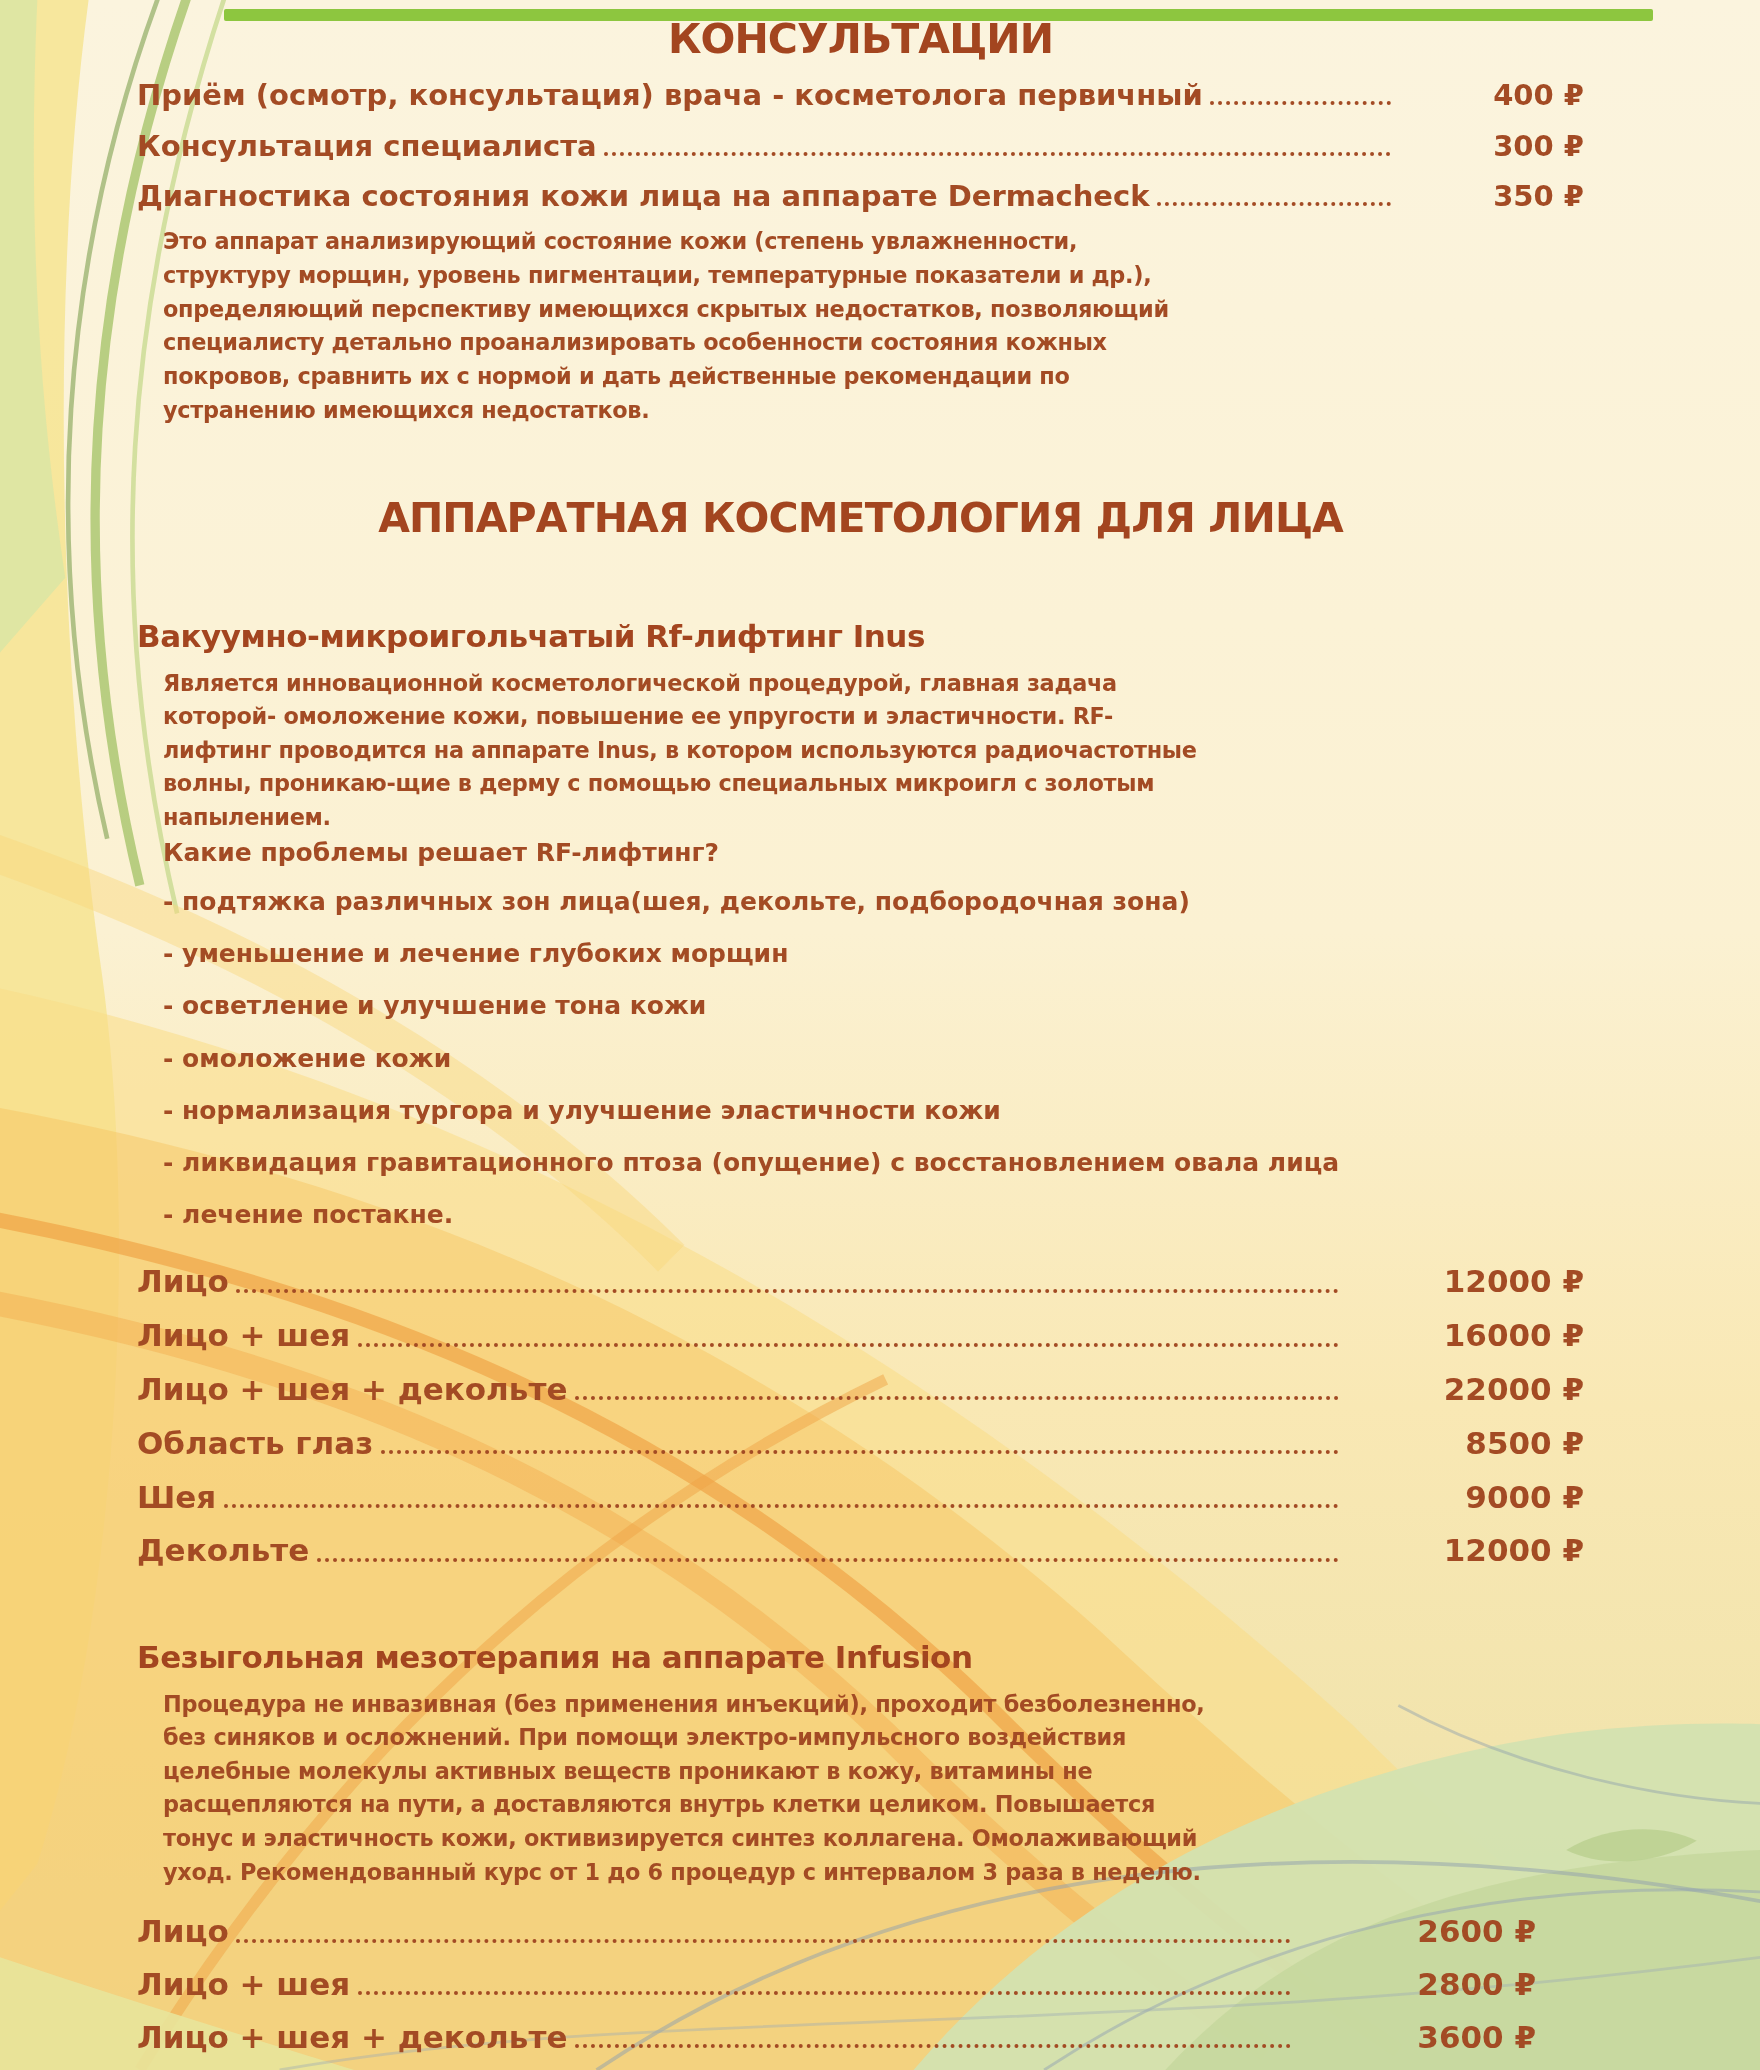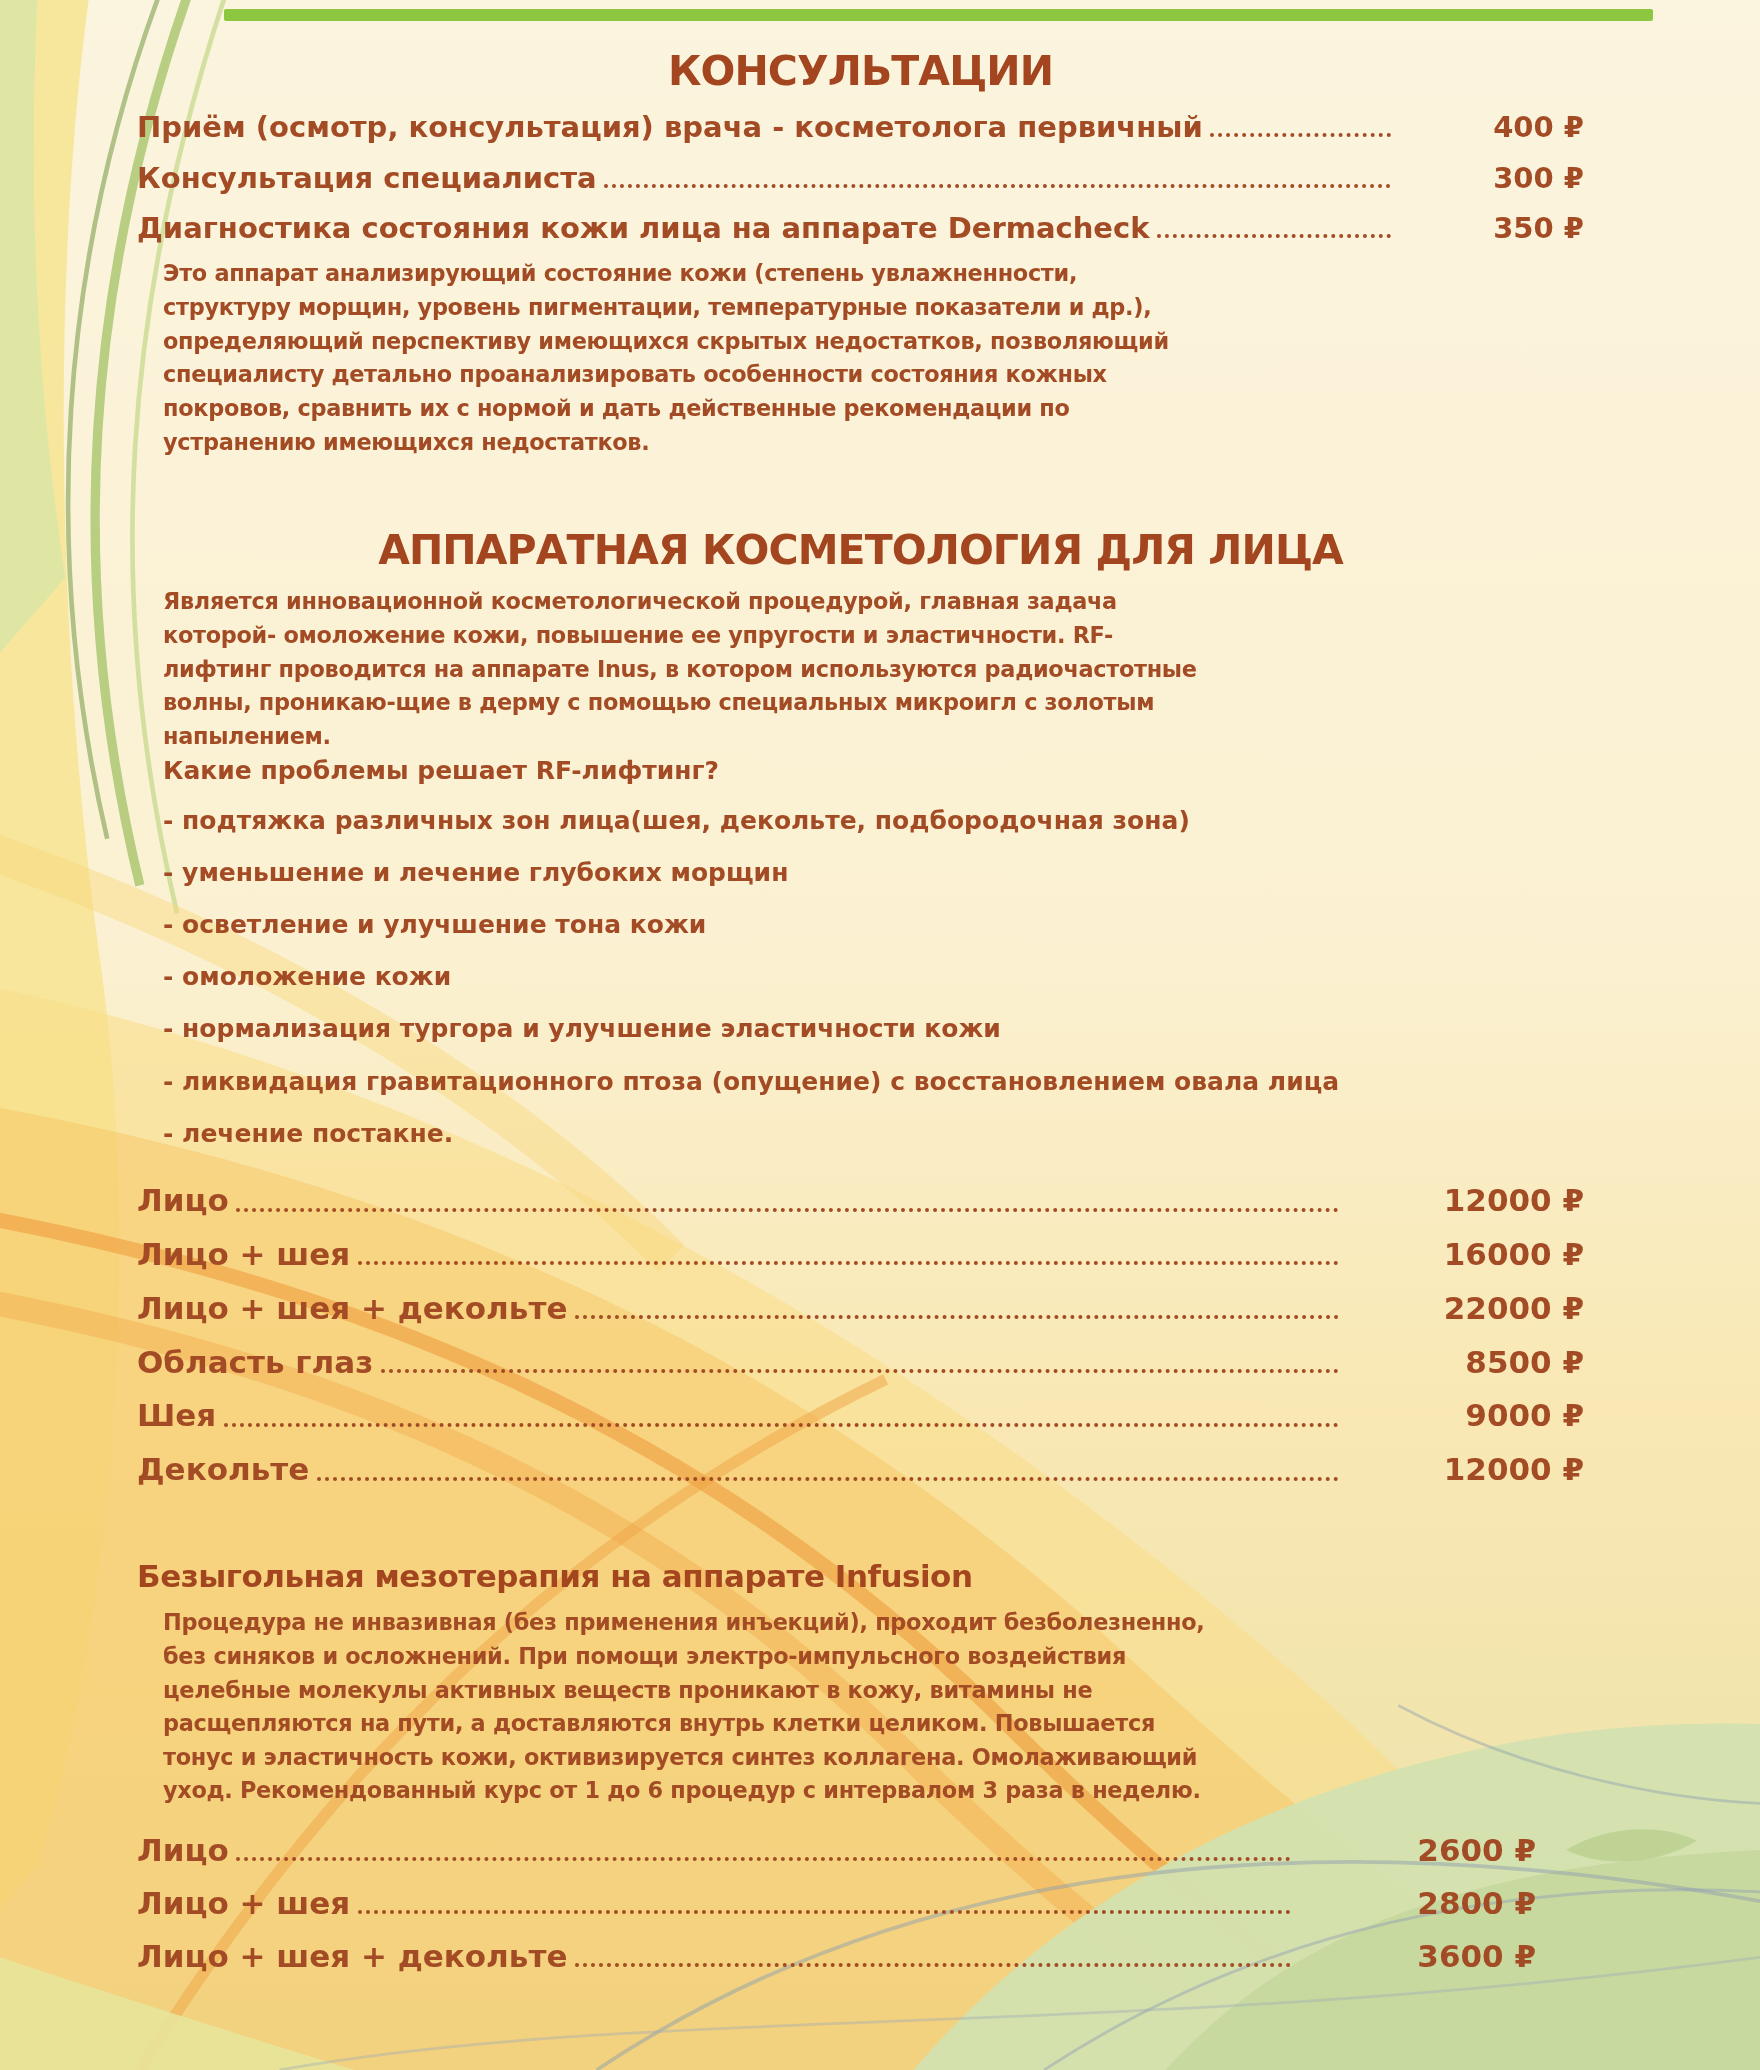--- a/index.html
+++ b/index.html
@@ -15,21 +15,21 @@
   .bg{position:absolute;inset:0;width:100%;height:100%;}
   .topbar{
     position:absolute;left:224px;top:9.3px;width:1429px;height:12px;
     background:#8dc63f;z-index:2;border-radius:1.9px;
   }
   .content{position:relative;z-index:1;padding:0 177px 0 137px;}
   .section-title{
     text-align:center;font-size:41px;line-height:1.15;
     letter-spacing:-0.9px;margin:0;color:#a3451f;
   }
-  .t1{padding-top:48px;}
+  .t1{padding-top:16px;}
   .t2{margin-top:68px;}
   .sub-heading{
     font-size:31px;line-height:1.2;margin:0;color:#a3451f;letter-spacing:-0.5px;
   }
   .h-rf{margin-top:76px;}
   .h-inf{margin-top:69px;}
   .row{display:flex;align-items:flex-end;font-size:29px;line-height:1.22;margin-top:15px;}
   .row .label{white-space:nowrap;}
   .leader{flex:1;border-bottom:4.7px dotted #a34b24;margin:0 7.5px 8.4px 7.5px;min-width:24px;}
   .price{text-align:right;white-space:nowrap;}
@@ -102,20 +102,21 @@
         <span class="label">Диагностика состояния кожи лица на аппарате Dermacheck</span>
         <span class="leader"></span>
         <span class="price">350 ₽</span>
       </div>
     </div>
 
     <p class="desc">Это аппарат анализирующий состояние кожи (степень увлажненности, структуру морщин, уровень пигментации, температурные показатели и др.), определяющий перспективу имеющихся скрытых недостатков, позволяющий специалисту детально проанализировать особенности состояния кожных покровов, сравнить их с нормой и дать действенные рекомендации по устранению имеющихся недостатков.</p>
 
     <h1 class="section-title t2">АППАРАТНАЯ КОСМЕТОЛОГИЯ ДЛЯ ЛИЦА</h1>
 
+    <h2 class="sub-heading h-rf">Вакуумно-микроигольчатый Rf-лифтинг Inus</h2>
 
     <p class="desc">Является инновационной косметологической процедурой, главная задача которой- омоложение кожи, повышение ее упругости и эластичности. RF-лифтинг проводится на аппарате Inus, в котором используются радиочастотные волны, проникаю-щие в дерму с помощью специальных микроигл с золотым напылением.</p>
 
     <p class="question">Какие проблемы решает RF-лифтинг?</p>
 
     <ul class="bullets">
       <li>- подтяжка различных зон лица(шея, декольте, подбородочная зона)</li>
       <li>- уменьшение и лечение глубоких морщин</li>
       <li>- осветление и улучшение тона кожи</li>
       <li>- омоложение кожи</li>

